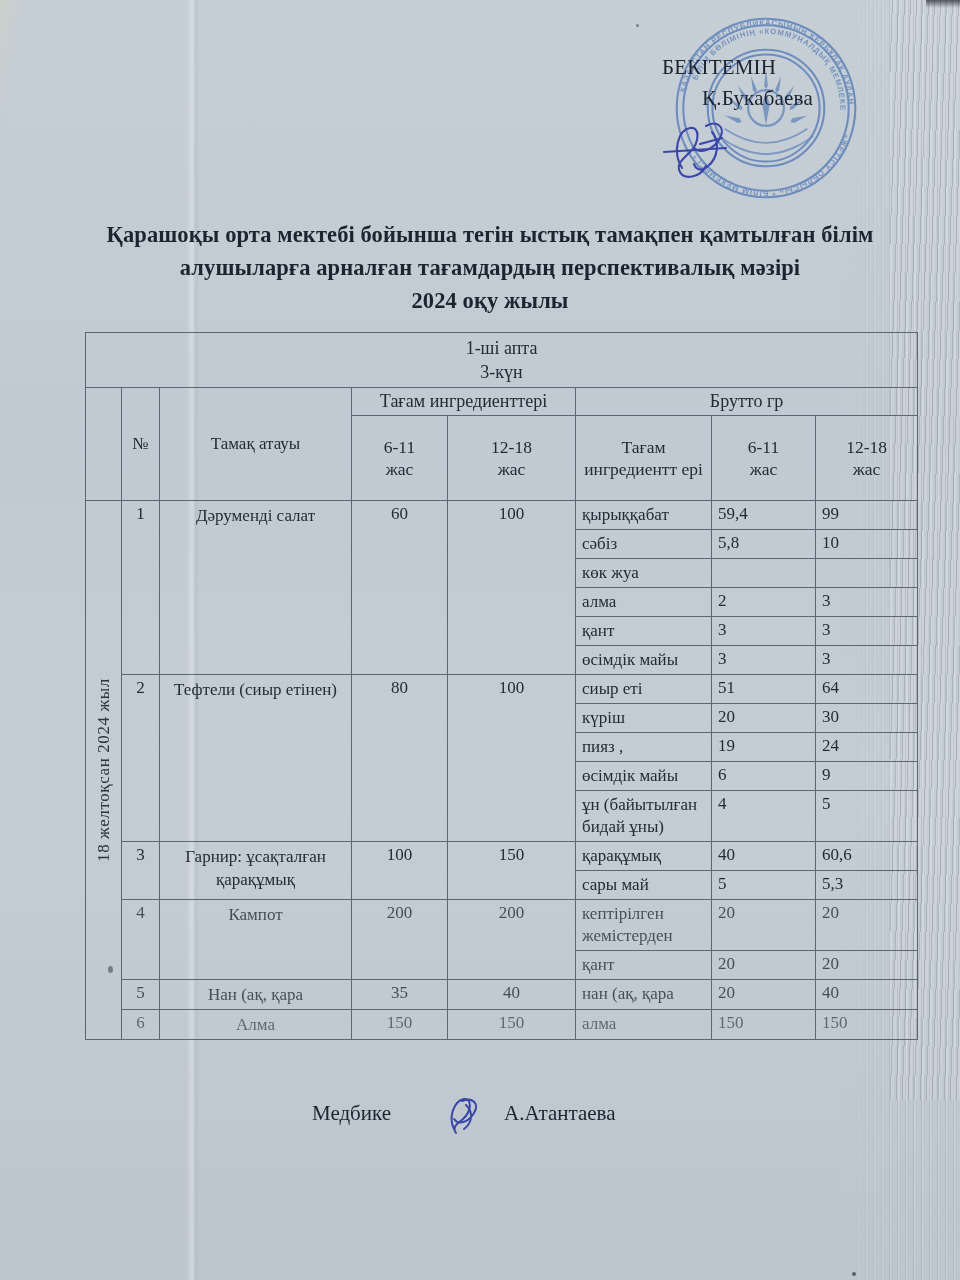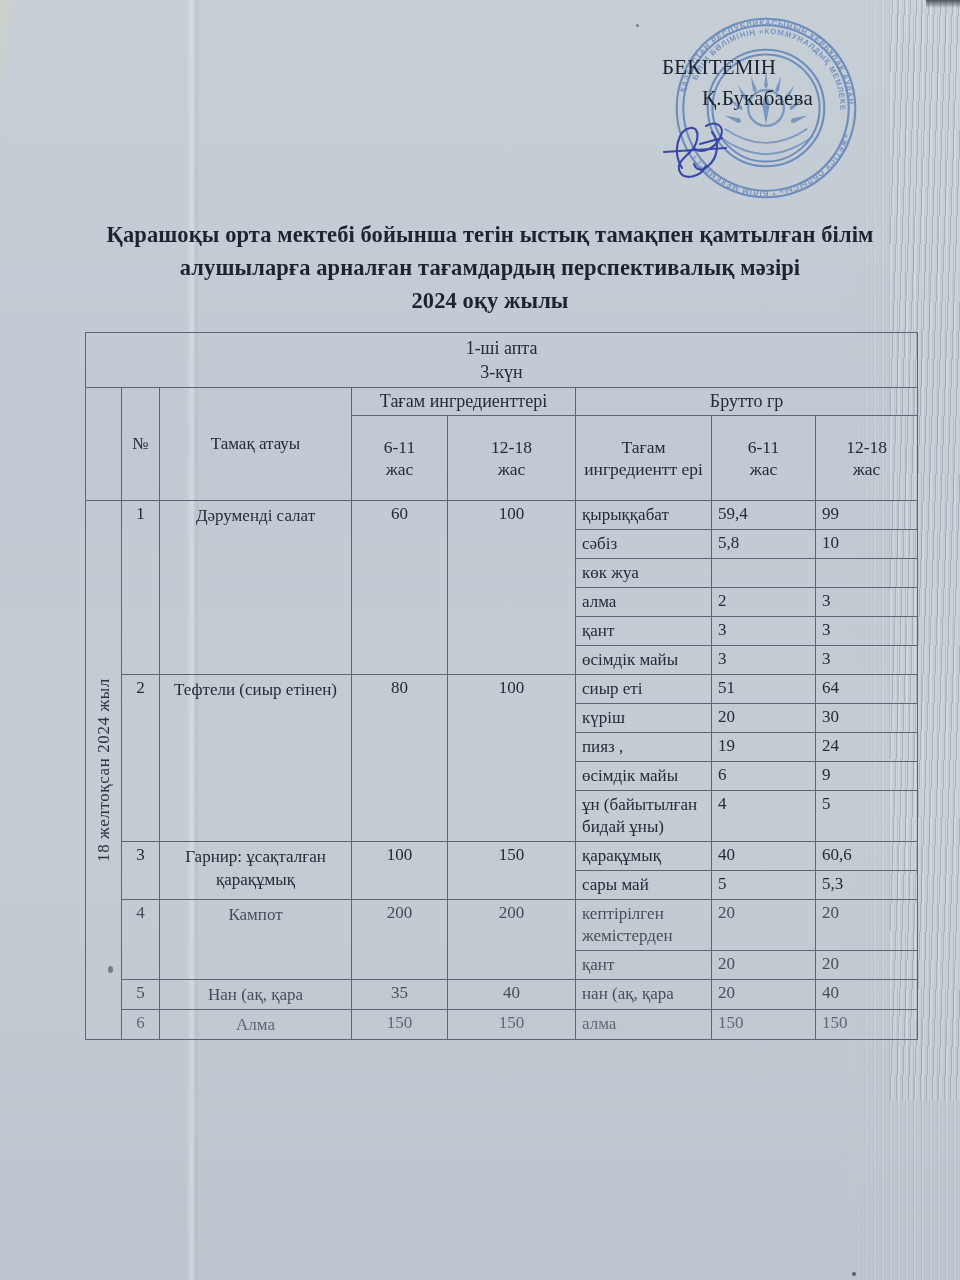--- a/index.html
+++ b/index.html
@@ -431,13 +431,26 @@
           <td class="val fainter" rowspan="1">150</td>
           <td class="ing fainter">алма</td>
           <td class="valL fainter">150</td>
           <td class="valL fainter">150</td>
         </tr>
       </tbody>
   </table>
 </div>
 
 <div id="footer">
+  <div class="sigrow">
+    <span class="role">Медбике</span>
+    <span class="mark">
+      <svg width="66" height="46" viewBox="0 0 66 46">
+        <g fill="none" stroke="#3a47a8" stroke-width="2" stroke-linecap="round">
+          <path d="M16 40 C10 28 16 12 26 10 C34 9 34 22 25 30 C18 36 14 38 18 44"></path>
+          <path d="M24 12 C34 8 42 14 36 24 C30 34 20 36 16 30"></path>
+          <path d="M28 16 C36 24 34 34 26 40"></path>
+        </g>
+      </svg>
+    </span>
+    <span class="who">А.Атантаева</span>
+  </div>
 </div>
 
 </body></html>

